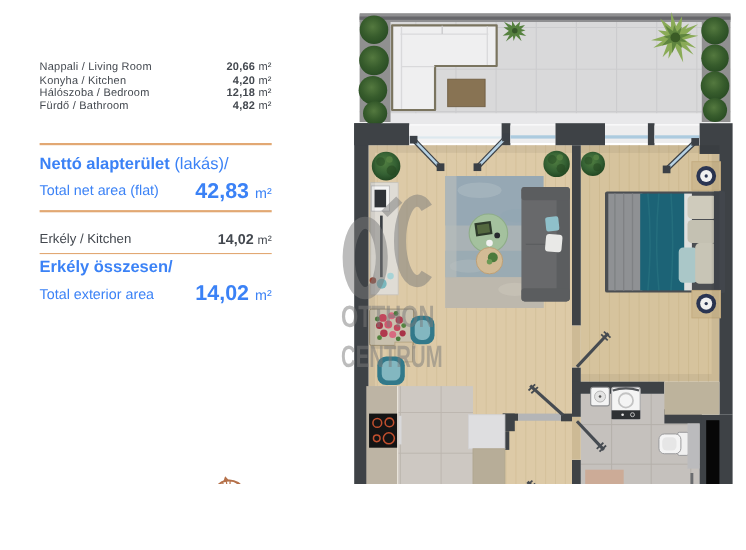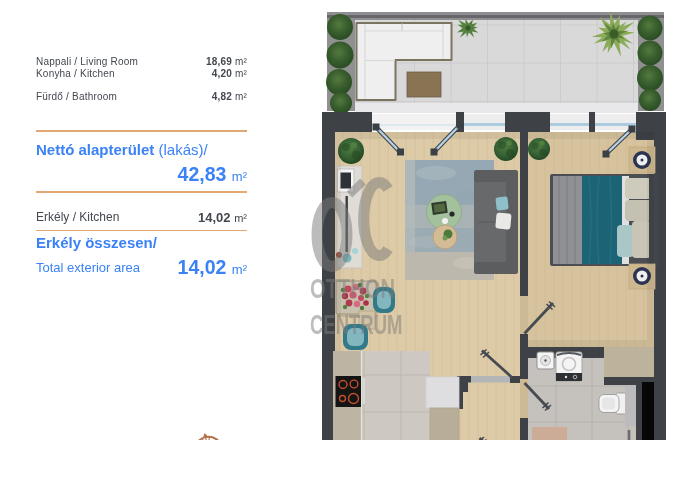--- a/index.html
+++ b/index.html
@@ -11,39 +11,44 @@
   .row .v b{font-weight:bold;}
   .teal{color:#3b82f6;}
   .hr{position:absolute;left:20px;width:211px;height:1.4px;background:#e2a873;}
 </style>
 </head>
 <body>
 <div class="page">
 
   <div class="row" style="top:56.7px">
       <span>Nappali / Living Room</span>
-      <span class="v"><b>18,69</b> m²</span>
+      <span class="v"><b>20,66</b> m²</span>
     </div>
 
   <div class="row" style="top:68.5px">
       <span>Konyha / Kitchen</span>
       <span class="v"><b>4,20</b> m²</span>
     </div>
 
+  <div class="row" style="top:80.4px">
+      <span>Hálószoba / Bedroom</span>
+      <span class="v"><b>12,18</b> m²</span>
+    </div>
 
   <div class="row" style="top:91.9px">
       <span>Fürdő / Bathroom</span>
       <span class="v"><b>4,82</b> m²</span>
     </div>
 
 
   <div class="hr" style="top:130.2px"></div>
 
   <div class="abs teal" style="left:20px;top:142px;font-size:15px;line-height:1;"><b>Nettó alapterület</b> (lakás)/</div>
 
+  <div class="abs teal" style="left:20px;top:166.3px;font-size:13px;line-height:1;">Total net area (flat)</div>
 
   <div class="abs teal" style="right:447px;top:164.6px;font-size:19.5px;line-height:1;"><b>42,83</b> <span style="font-size:13px">m²</span></div>
 
   <div class="hr" style="top:191.4px"></div>
 
   <div class="abs" style="left:20px;top:210.8px;font-size:12px;line-height:1;color:#43484f;">Erkély / Kitchen</div>
 
   <div class="abs" style="right:447px;top:210.5px;font-size:13px;line-height:1;color:#43484f;"><b>14,02</b> <span style="font-size:11px">m²</span></div>
 
   <div class="hr" style="top:230px"></div>

